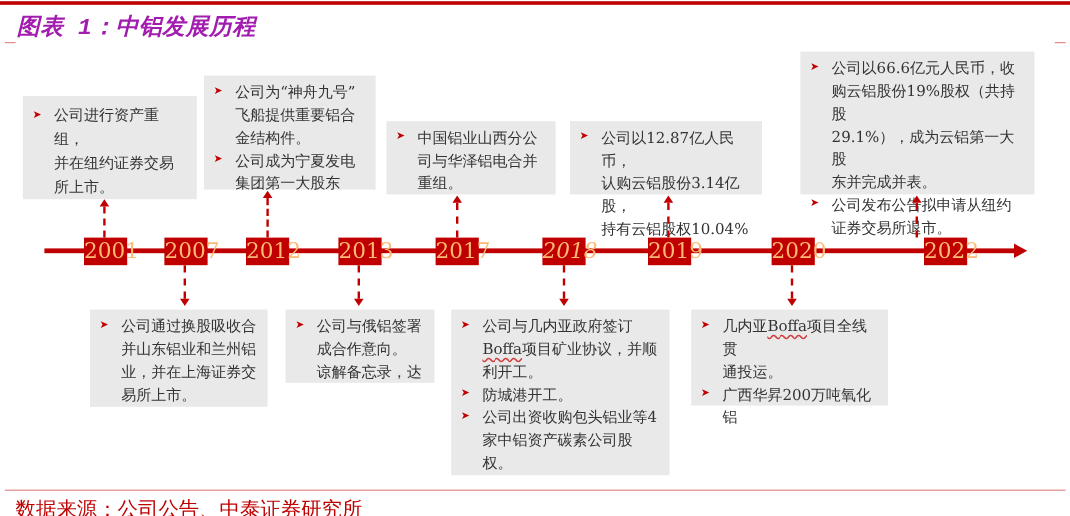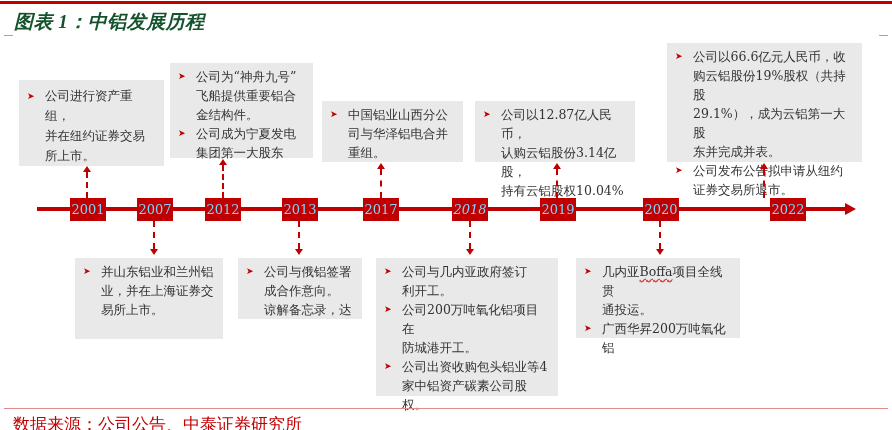--- a/index.html
+++ b/index.html
@@ -1,26 +1,26 @@
 <!DOCTYPE html>
 <html><head>
 <meta charset="utf-8">
 <style>
   * { box-sizing: border-box; margin: 0; padding: 0; }
   html, body { width: 892px; height: 430px; background: #ffffff; overflow: hidden; }
   body { position: relative; font-family: "DejaVu Serif", "Liberation Serif", serif; }
   .top-rule { position: absolute; left: 0; top: 1px; width: 892px; height: 3px; background: #c00000; }
-  .title { position: absolute; left: 14px; top: 9px; font-family: Liberation Serif, serif; font-weight: bold; font-style: italic; font-size: 19px; color: #14532d; letter-spacing: 0.5px; }
+  .title { position: absolute; left: 14px; top: 9px; font-family: Liberation Mono, monospace; font-weight: bold; font-style: italic; font-size: 19px; color: #a21caf; letter-spacing: 0.5px; }
   .tick { position: absolute; height: 1px; background: #e08a8a; }
   .box { position: absolute; background: #e9e9e9; font-size: 12.5px; color: #333333; line-height: 20px; padding: 6px 8px 6px 26px; }
   .item { position: relative; }
   .bullet { position: absolute; left: -18px; top: 0; color: #c00000; font-size: 9px; }
   .axis { position: absolute; left: 37px; top: 207px; width: 810px; height: 4px; background: #c00000; }
   .axis-arrow { position: absolute; left: 845px; top: 203px; width: 0; height: 0; border-top: 6px solid transparent; border-bottom: 6px solid transparent; border-left: 11px solid #c00000; }
-  .year { position: absolute; top: 198px; width: 36px; height: 23px; background: #c00000; color: #7dd3fc; font-family: "DejaVu Serif", "Liberation Serif", serif; font-size: 13px; text-align: center; line-height: 23px; }
+  .year { position: absolute; top: 198px; width: 36px; height: 23px; background: #c00000; color: #fdba74; font-family: "DejaVu Serif", "Liberation Serif", serif; font-size: 18px; text-align: center; line-height: 23px; }
   .conn { position: absolute; width: 0; border-left: 2px dashed #c00000; }
   .up-arrow { position: absolute; width: 0; height: 0; border-left: 4px solid transparent; border-right: 4px solid transparent; border-bottom: 6px solid #c00000; }
   .down-arrow { position: absolute; width: 0; height: 0; border-left: 4px solid transparent; border-right: 4px solid transparent; border-top: 6px solid #c00000; }
   .wavy { text-decoration: underline wavy #d04040; text-underline-offset: 2px; }
   .footer-rule { position: absolute; left: 4px; top: 408px; width: 884px; height: 1px; background: #e08a8a; }
   .source { position: absolute; left: 13px; top: 413px; font-family: "DejaVu Sans", "Liberation Sans", sans-serif; font-size: 17px; color: #c00000; }
 </style>
 </head>
 <body>
 
@@ -121,44 +121,45 @@
 
 <div class="conn" style="left:469px;top:221px;height:28px;"></div>
 <div class="down-arrow" style="left:466px;top:249px;"></div>
 
 <div class="conn" style="left:659px;top:221px;height:28px;"></div>
 <div class="down-arrow" style="left:656px;top:249px;"></div>
 
 <div class="box" style="left:75px;top:258px;width:148px;height:81px;line-height:19px;padding-top:4px;">
   <div class="item">
     <span class="bullet">➤</span>
+    <div>公司通过换股吸收合</div>
     <div>并山东铝业和兰州铝</div>
     <div>业，并在上海证券交</div>
     <div>易所上市。</div>
   </div>
 </div>
 
 <div class="box" style="left:238px;top:258px;width:124px;height:61px;line-height:19px;padding-top:4px;">
   <div class="item">
     <span class="bullet">➤</span>
     <div>公司与俄铝签署</div>
     <div>成合作意向。</div>
     <div>谅解备忘录，达</div>
   </div>
 </div>
 
 <div class="box" style="left:376px;top:258px;width:182px;height:138px;line-height:19px;padding-top:4px;">
   <div class="item">
     <span class="bullet">➤</span>
     <div>公司与几内亚政府签订</div>
+    <div><span class="wavy">Boffa</span><span>项目矿业协议，并顺</span></div>
     <div>利开工。</div>
   </div>
   <div class="item">
     <span class="bullet">➤</span>
-    <div>公司200万吨氧化铝项目在</div>
     <div>防城港开工。</div>
   </div>
   <div class="item">
     <span class="bullet">➤</span>
     <div>公司出资收购包头铝业等4</div>
     <div>家中铝资产碳素公司股权。</div>
   </div>
 </div>
 
 <div class="box" style="left:576px;top:258px;width:164px;height:80px;line-height:19px;padding-top:4px;">

